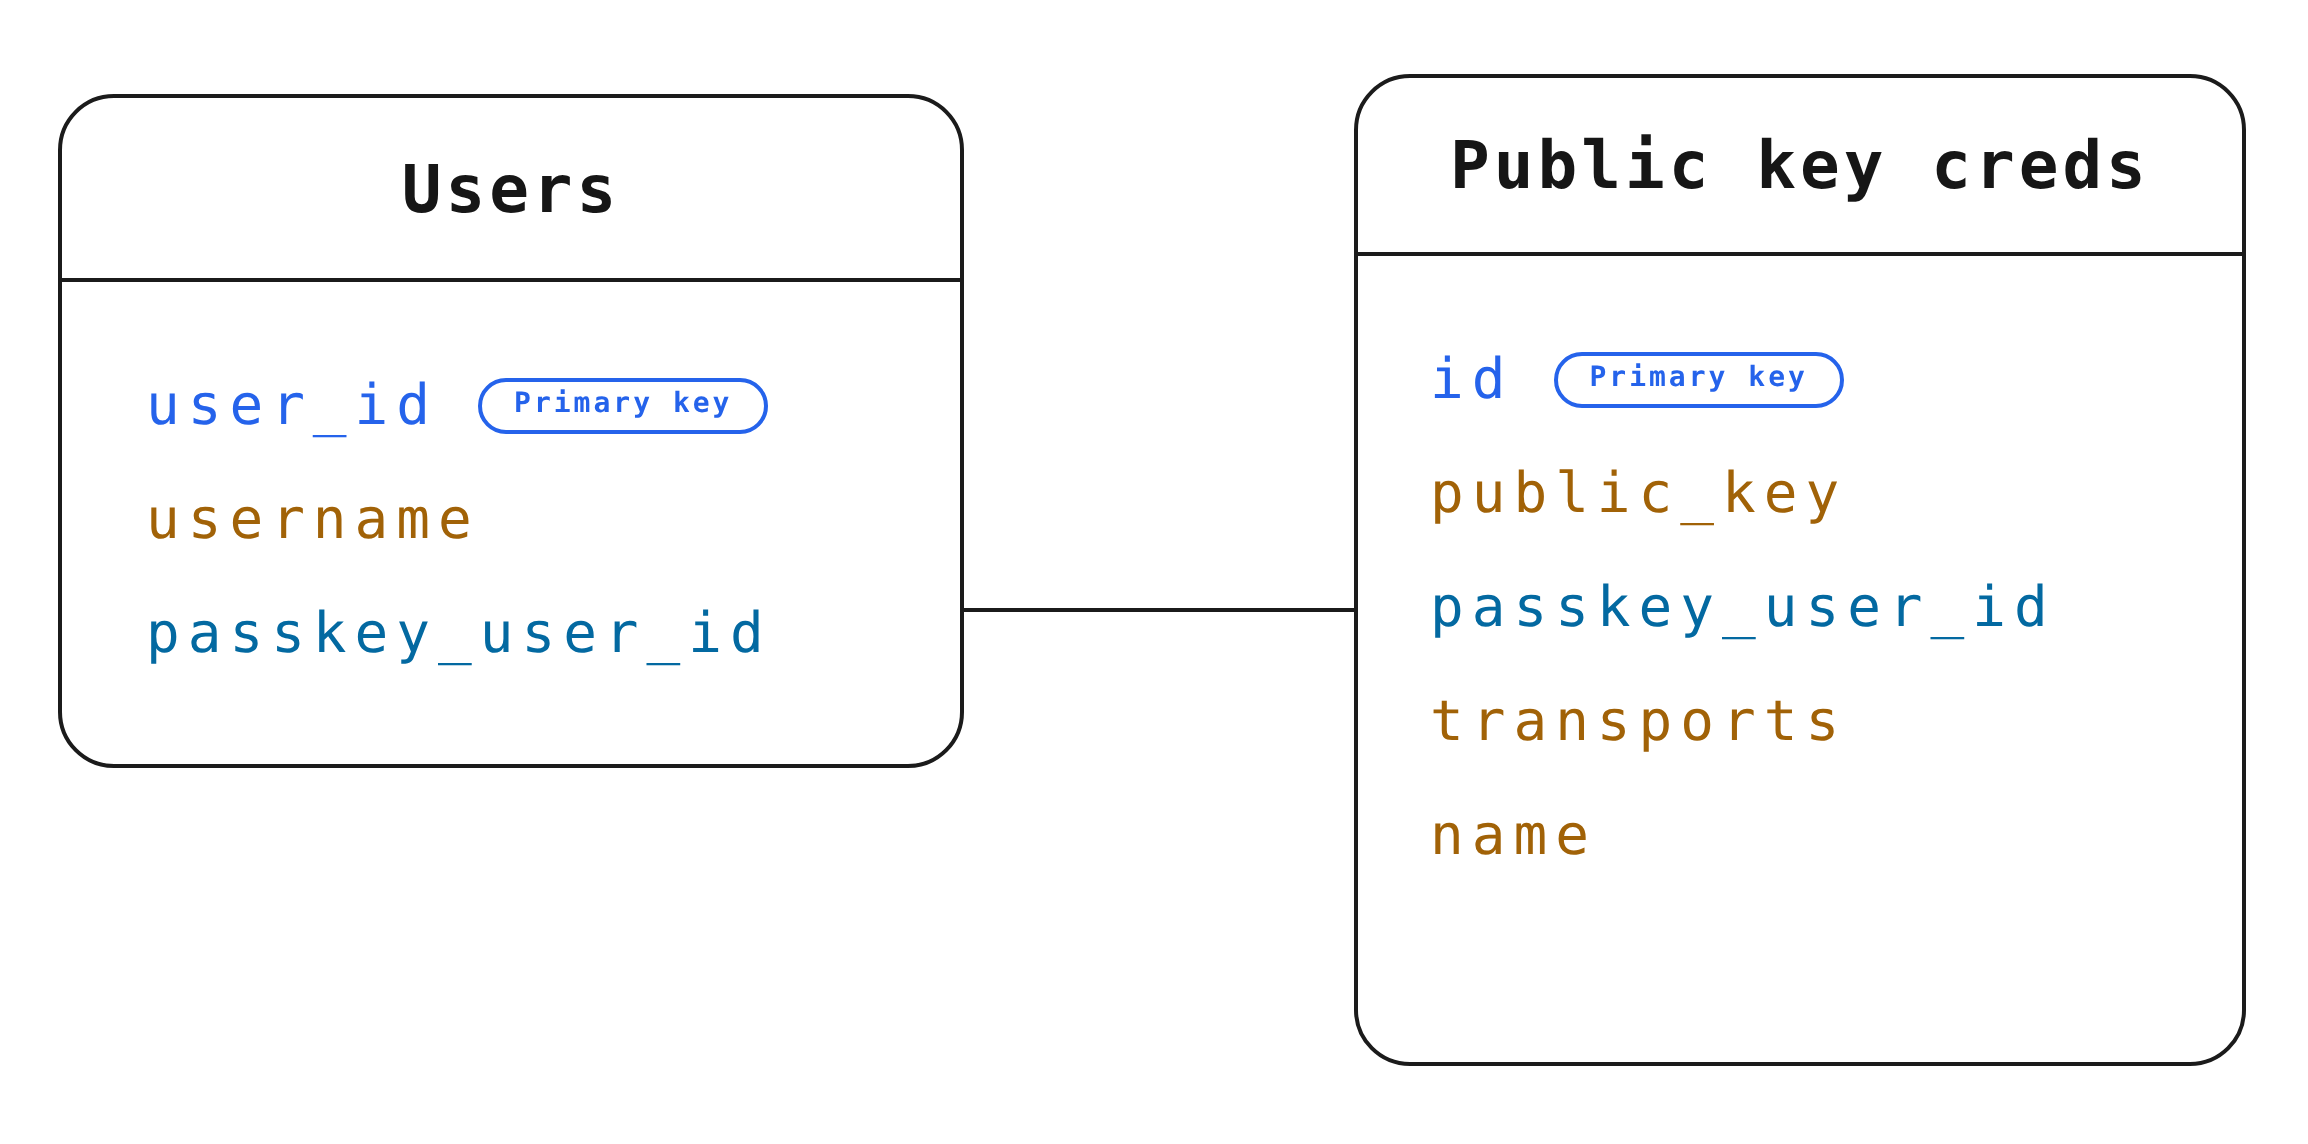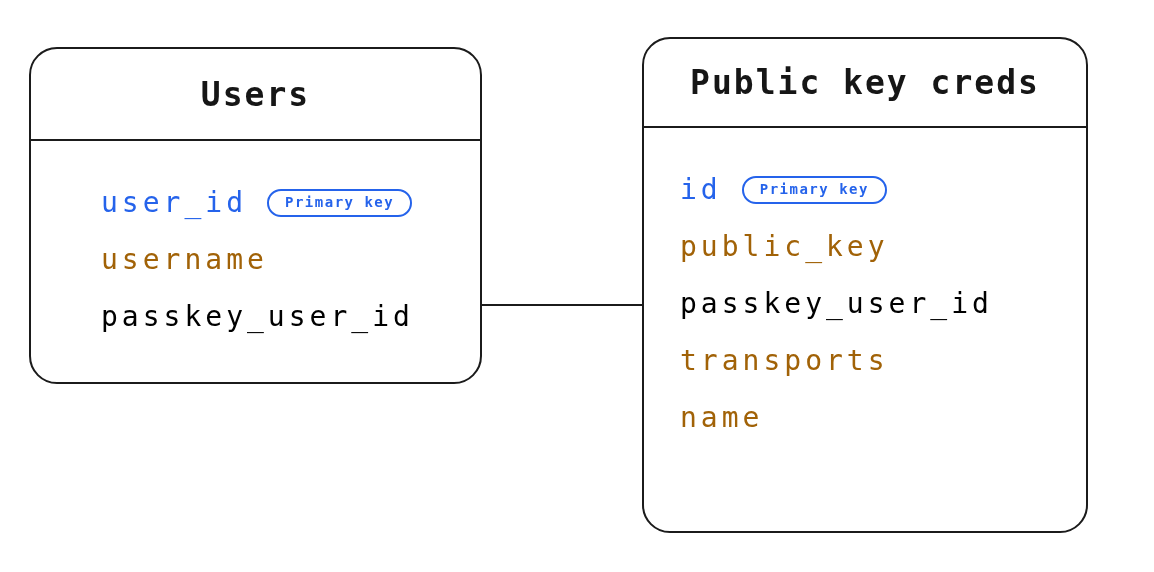--- a/index.html
+++ b/index.html
@@ -13,49 +13,49 @@
     color: #161616;
     overflow: hidden;
   }
   .table-box {
     position: absolute;
     background: #ffffff;
     border: 2px solid #1b1b1b;
     border-radius: 28px;
   }
   .table-box.users  { left: 29px;  top: 47px; width: 453px; height: 337px; }
-  .table-box.creds  { left: 642px; top: 37px; width: 446px; height: 496px; }
+  .table-box.creds  { left: 677px; top: 37px; width: 446px; height: 496px; }
   .table-header {
     display: flex;
     align-items: center;
     justify-content: center;
     border-bottom: 2px solid #1b1b1b;
     font-weight: bold;
     font-size: 33px;
     letter-spacing: 2px;
     white-space: nowrap;
   }
   .users .table-header { height: 92px; }
   .creds .table-header { height: 89px; }
   .table-body { padding-top: 33px; }
-  .users .table-body { padding-left: 42px; padding-right: 32px; margin-left: 28px; }
+  .users .table-body { padding-left: 42px; padding-right: 32px; }
   .creds .table-body { padding-left: 36px; padding-right: 16px; }
   .row {
     height: 57px;
     display: flex;
     align-items: center;
     white-space: nowrap;
   }
   .field {
     font-size: 28px;
     letter-spacing: 4px;
     color: #a16207;
   }
   .field.primary { color: #2563eb; }
-  .field.foreign { color: #000000; }
+  .field.foreign { color: #0369a1; }
   .badge {
     display: inline-flex;
     align-items: center;
     margin-left: 20px;
     border: 2px solid #2563eb;
     border-radius: 999px;
     padding: 3px 16px 5px 16px;
     color: #2563eb;
     font-weight: bold;
     font-size: 14px;

